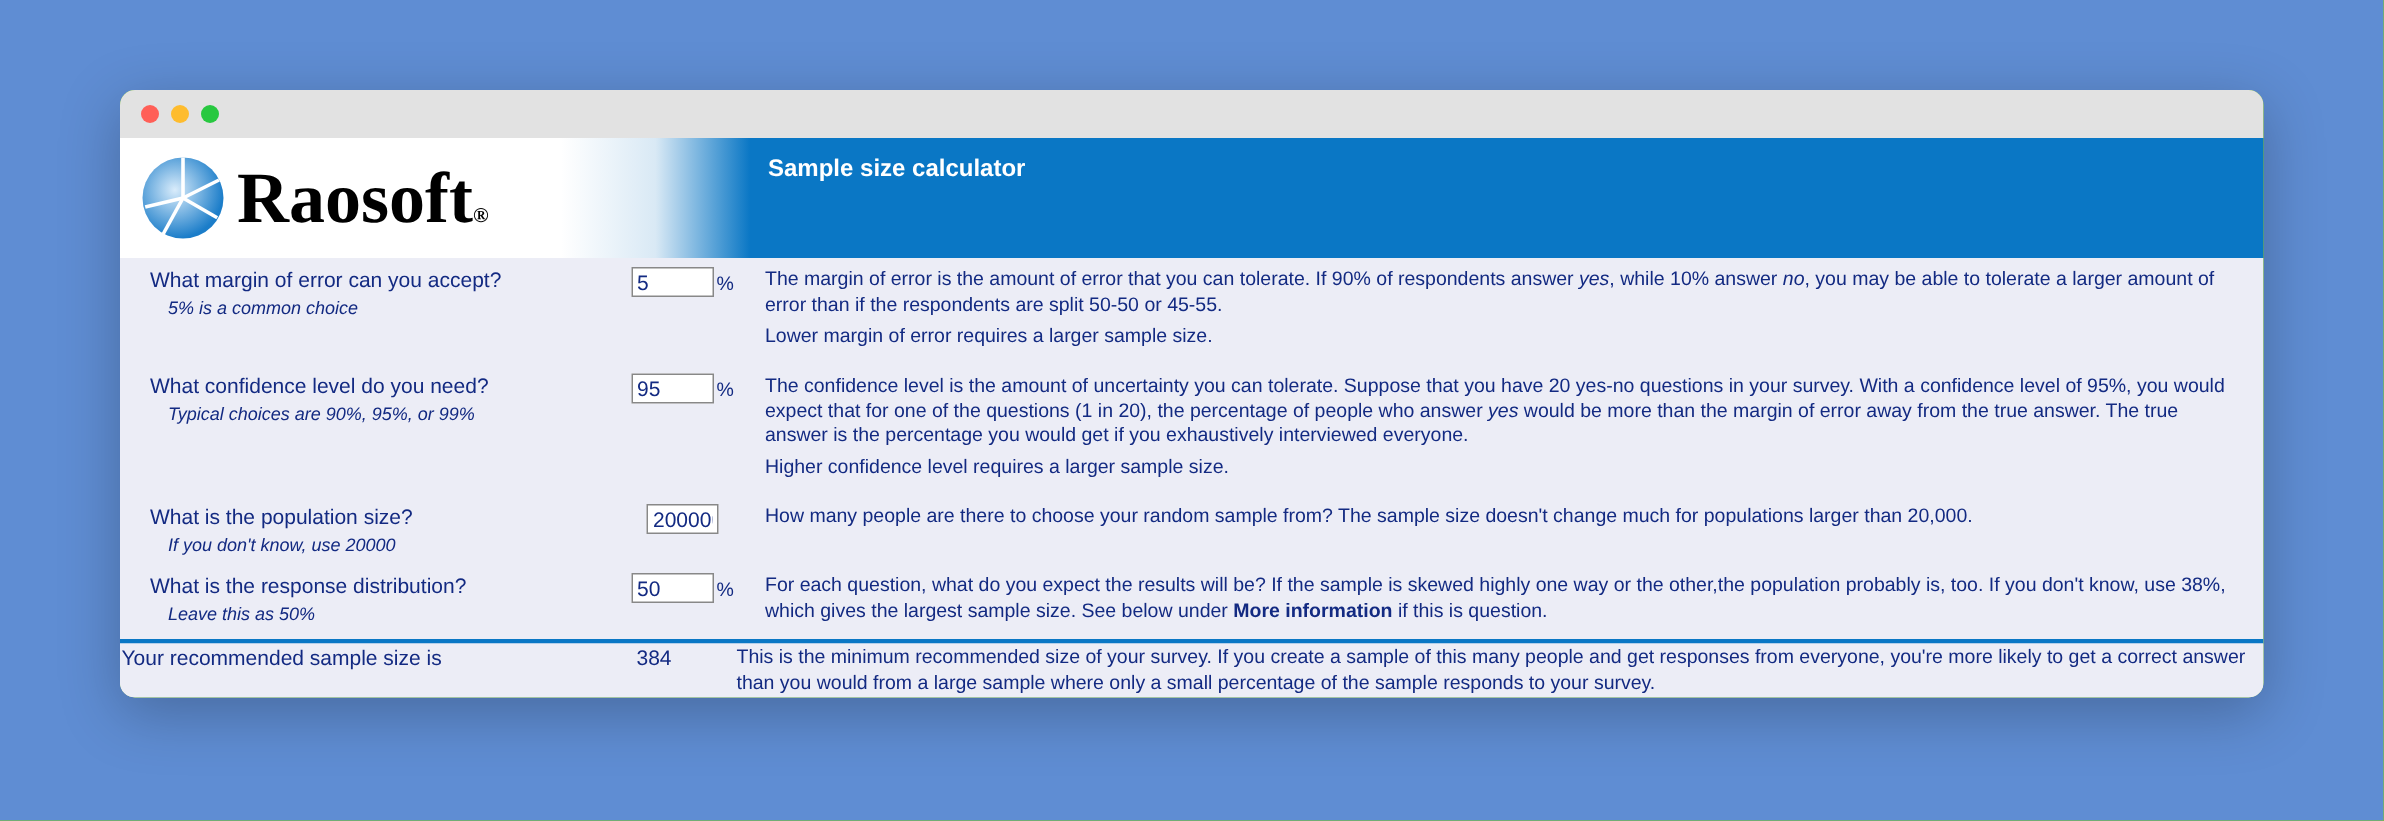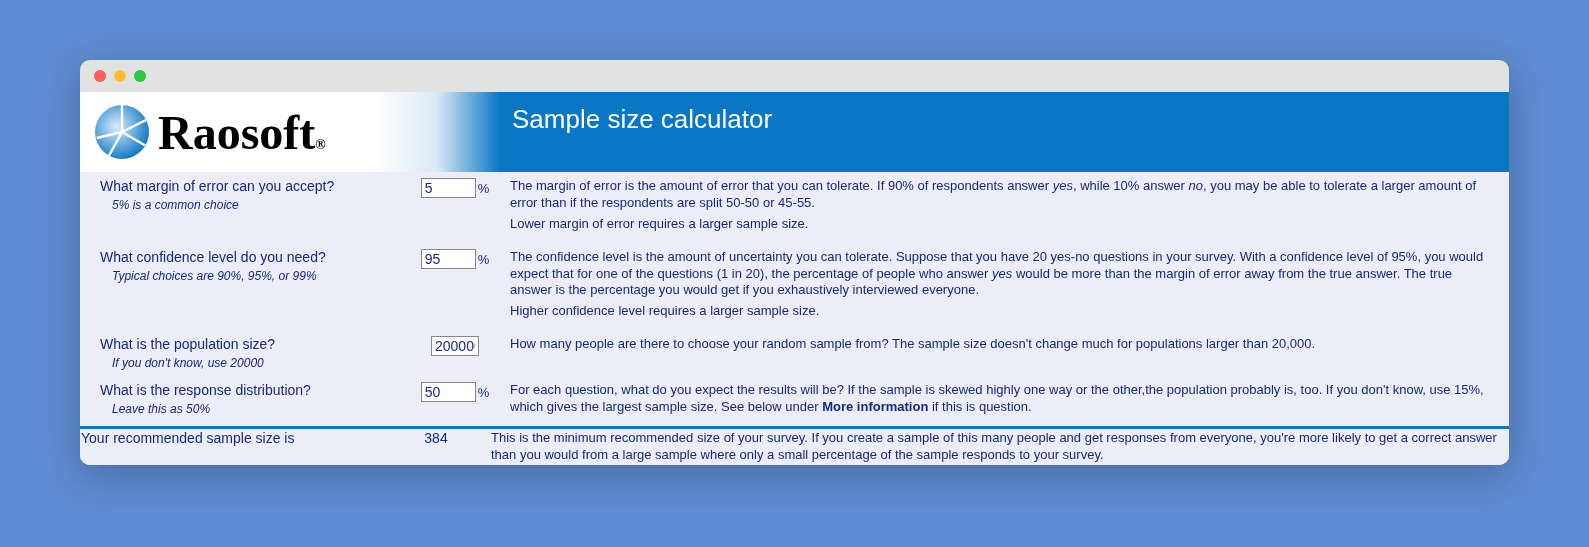--- a/index.html
+++ b/index.html
@@ -44,22 +44,22 @@
   .logo-text {
     font-family: "Times New Roman", serif;
     font-size: 48px;
     font-weight: bold;
     color: #000;
     margin-left: 6px;
   }
   .logo-reg { font-size: 14px; vertical-align: baseline; }
   .header-title {
     color: #fff;
-    font-size: 26px;
-    font-weight: normal;
+    font-size: 16px;
+    font-weight: bold;
     padding: 12px 0 0 12px;
   }
 
   .body-area {
     background: #ecedf6;
     color: #132a82;
     font-size: 13px;
   }
   .row {
     display: flex;
@@ -188,21 +188,21 @@
 
     <div class="row">
       <div class="col-q">
         <div class="question">What is the response distribution?</div>
         <div class="hint">Leave this as 50%</div>
       </div>
       <div class="col-input">
         <input type="text" value="50" style=""><span class="pct-label">%</span>
       </div>
       <div class="col-desc">
-        <p><span>For each question, what do you expect the results will be? If the sample is skewed highly one way or the other,the population probably is, too. If you don't know, use 15%, which gives the largest sample size. See below under </span><strong>More information</strong><span> if this is question.</span></p>
+        <p><span>For each question, what do you expect the results will be? If the sample is skewed highly one way or the other,the population probably is, too. If you don't know, use 38%, which gives the largest sample size. See below under </span><strong>More information</strong><span> if this is question.</span></p>
       </div>
     </div>
 
     <div class="hr-line"></div>
 
     <div class="result-row">
       <div class="result-label">Your recommended sample size is</div>
       <div class="result-value">384</div>
       <div class="result-desc">This is the minimum recommended size of your survey. If you create a sample of this many people and get responses from everyone, you're more likely to get a correct answer than you would from a large sample where only a small percentage of the sample responds to your survey.</div>
     </div>

